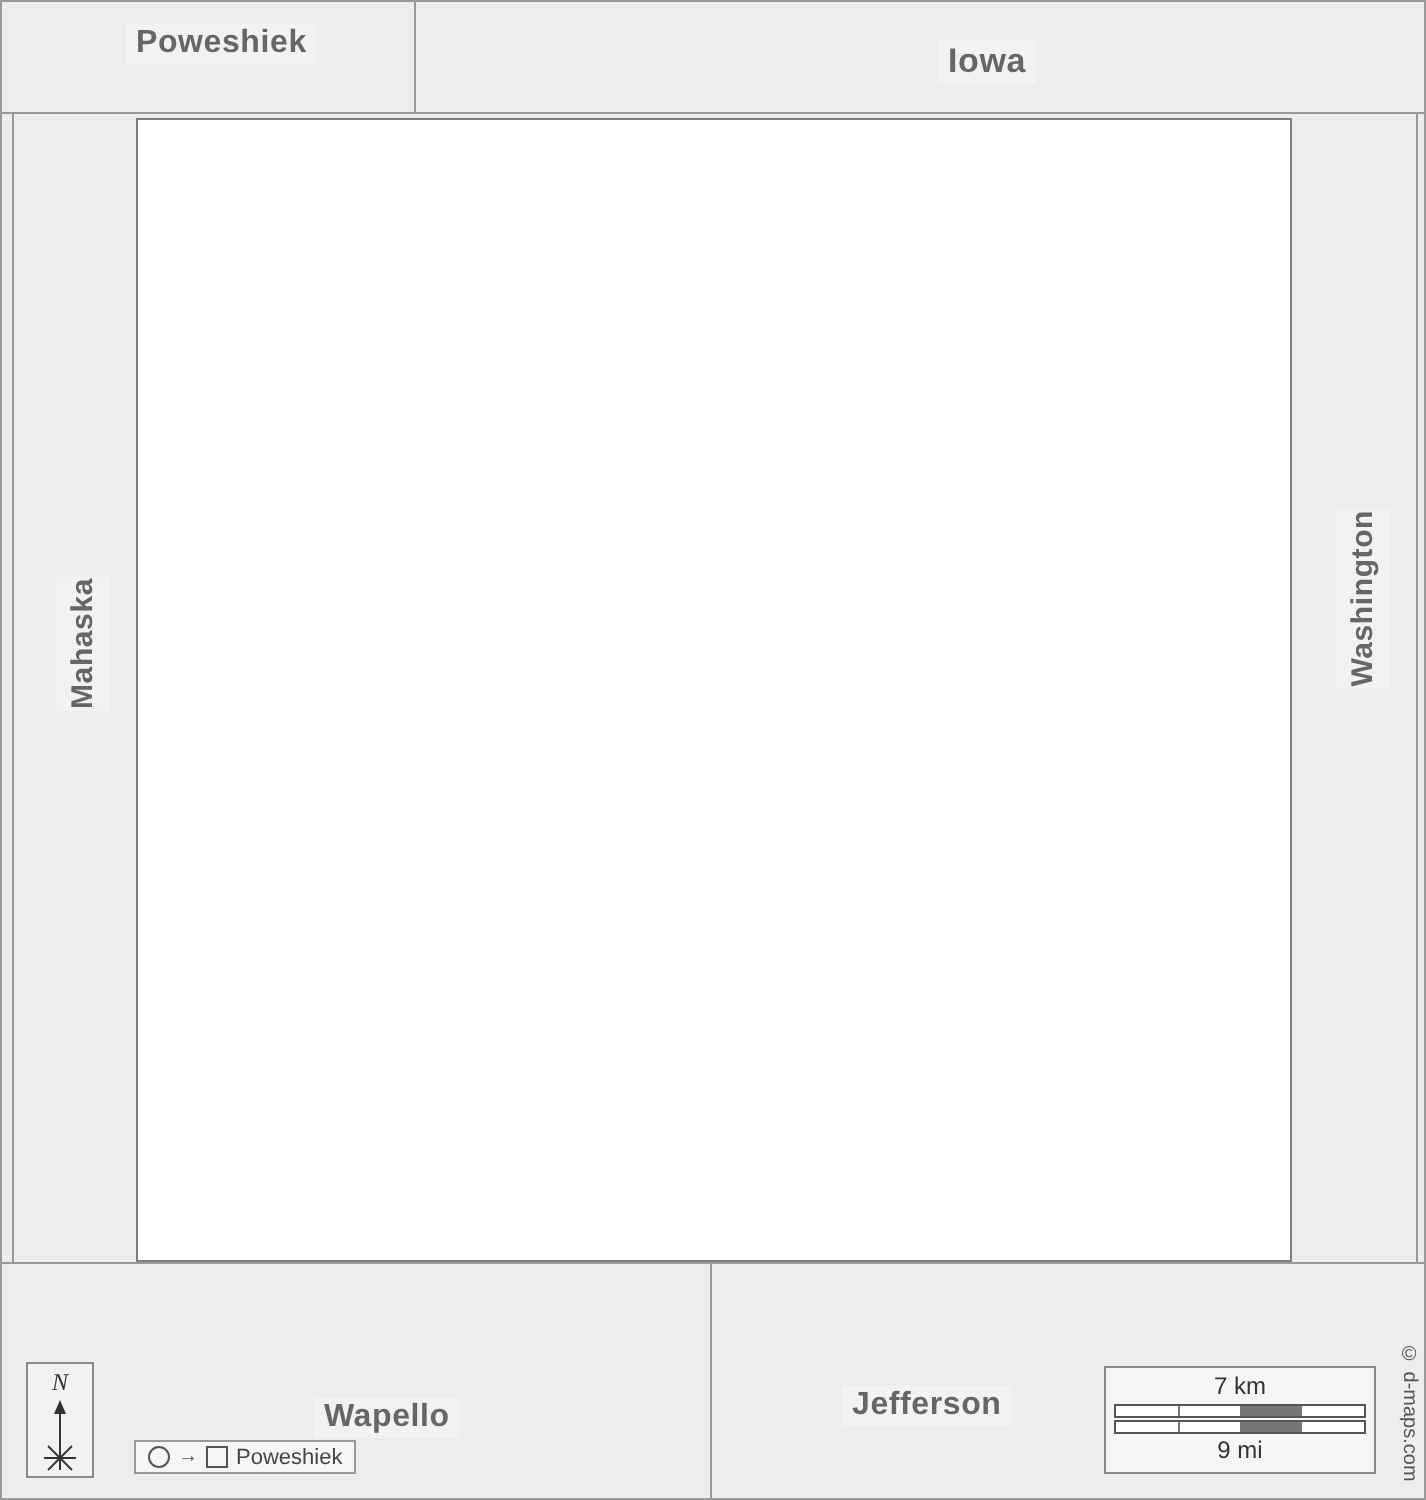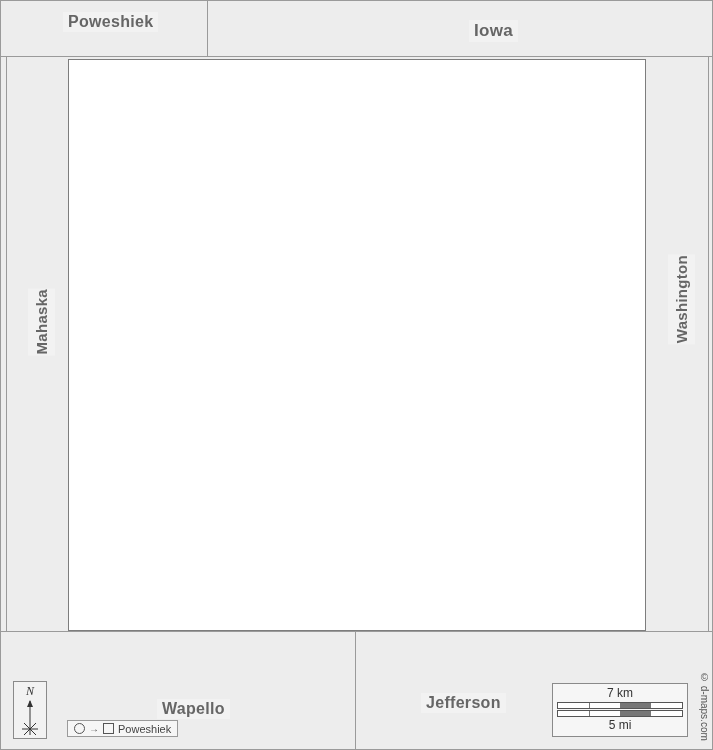--- a/index.html
+++ b/index.html
@@ -198,18 +198,18 @@
     <span class="glyph-circle"></span>
     <span class="glyph-arrow">→</span>
     <span class="glyph-square"></span>
     <span>Poweshiek</span>
   </div>
 
   <div id="scale-bar">
     <div class="scale-text">7 km</div>
     <div class="scale-ruler"></div>
     <div class="scale-ruler"></div>
-    <div class="scale-text">5 mi</div>
+    <div class="scale-text">9 mi</div>
   </div>
 
   <div id="copyright">© d-maps.com</div>
 
 </div>
 
 </body></html>

